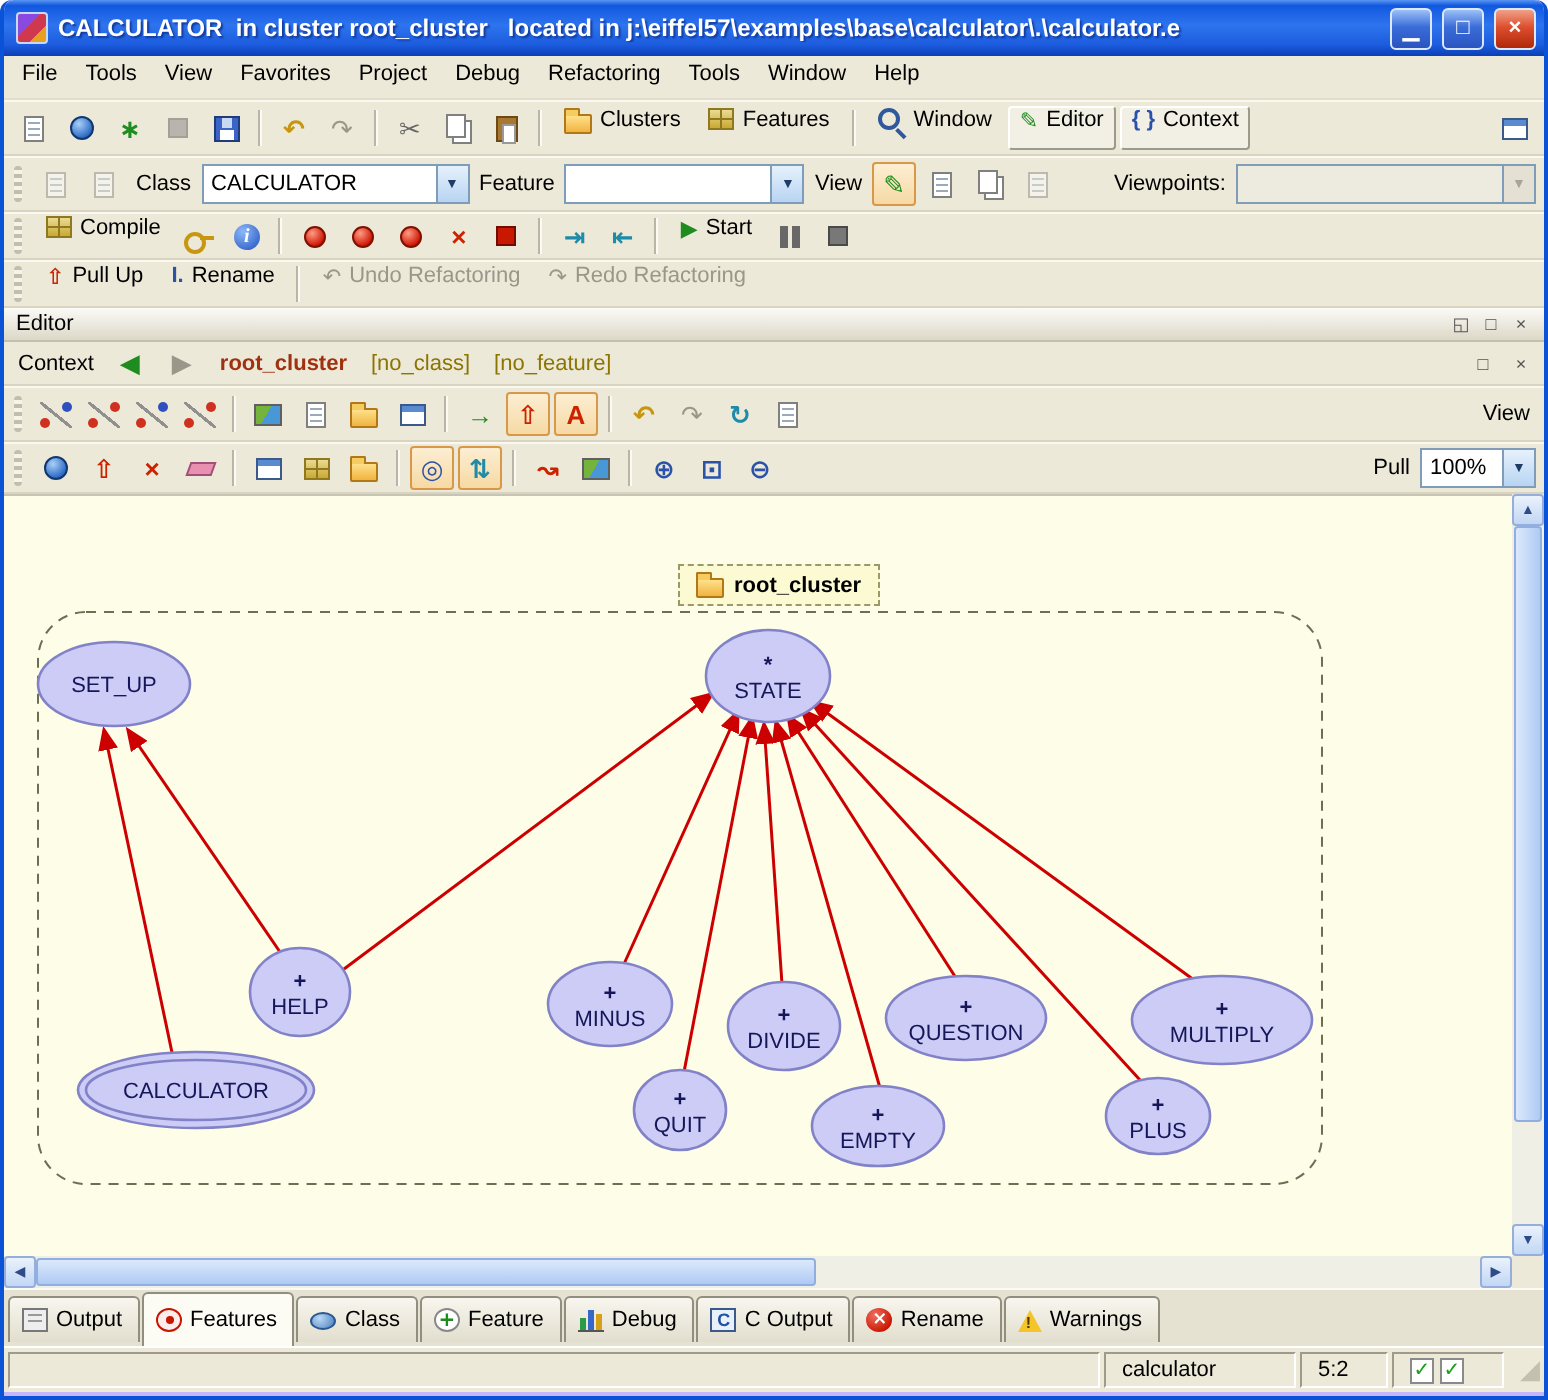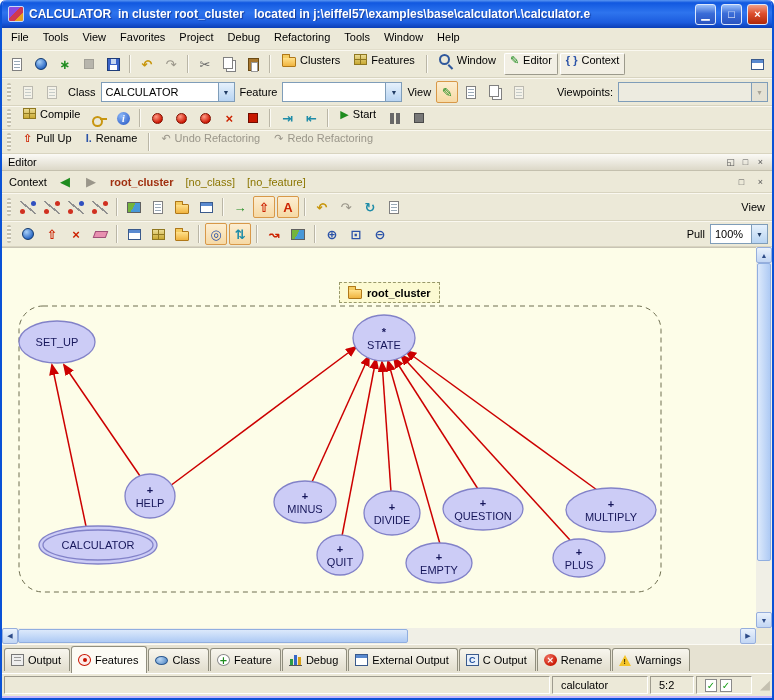--- a/index.html
+++ b/index.html
@@ -547,24 +547,20 @@
       </div>
       <div class="tab">
         <span class="tab-icon feature-icon"></span>
         <span>Feature</span>
       </div>
       <div class="tab">
         <span class="tab-icon metric-icon"></span>
         <span>Debug</span>
       </div>
       <div class="tab">
-        <span class="tab-icon external-output-icon"></span>
-        <span>External Output</span>
-      </div>
-      <div class="tab">
         <span class="tab-icon c-output-icon"></span>
         <span>C Output</span>
       </div>
       <div class="tab">
         <span class="tab-icon errors-icon"></span>
         <span>Rename</span>
       </div>
       <div class="tab">
         <span class="tab-icon warnings-icon"></span>
         <span>Warnings</span>

